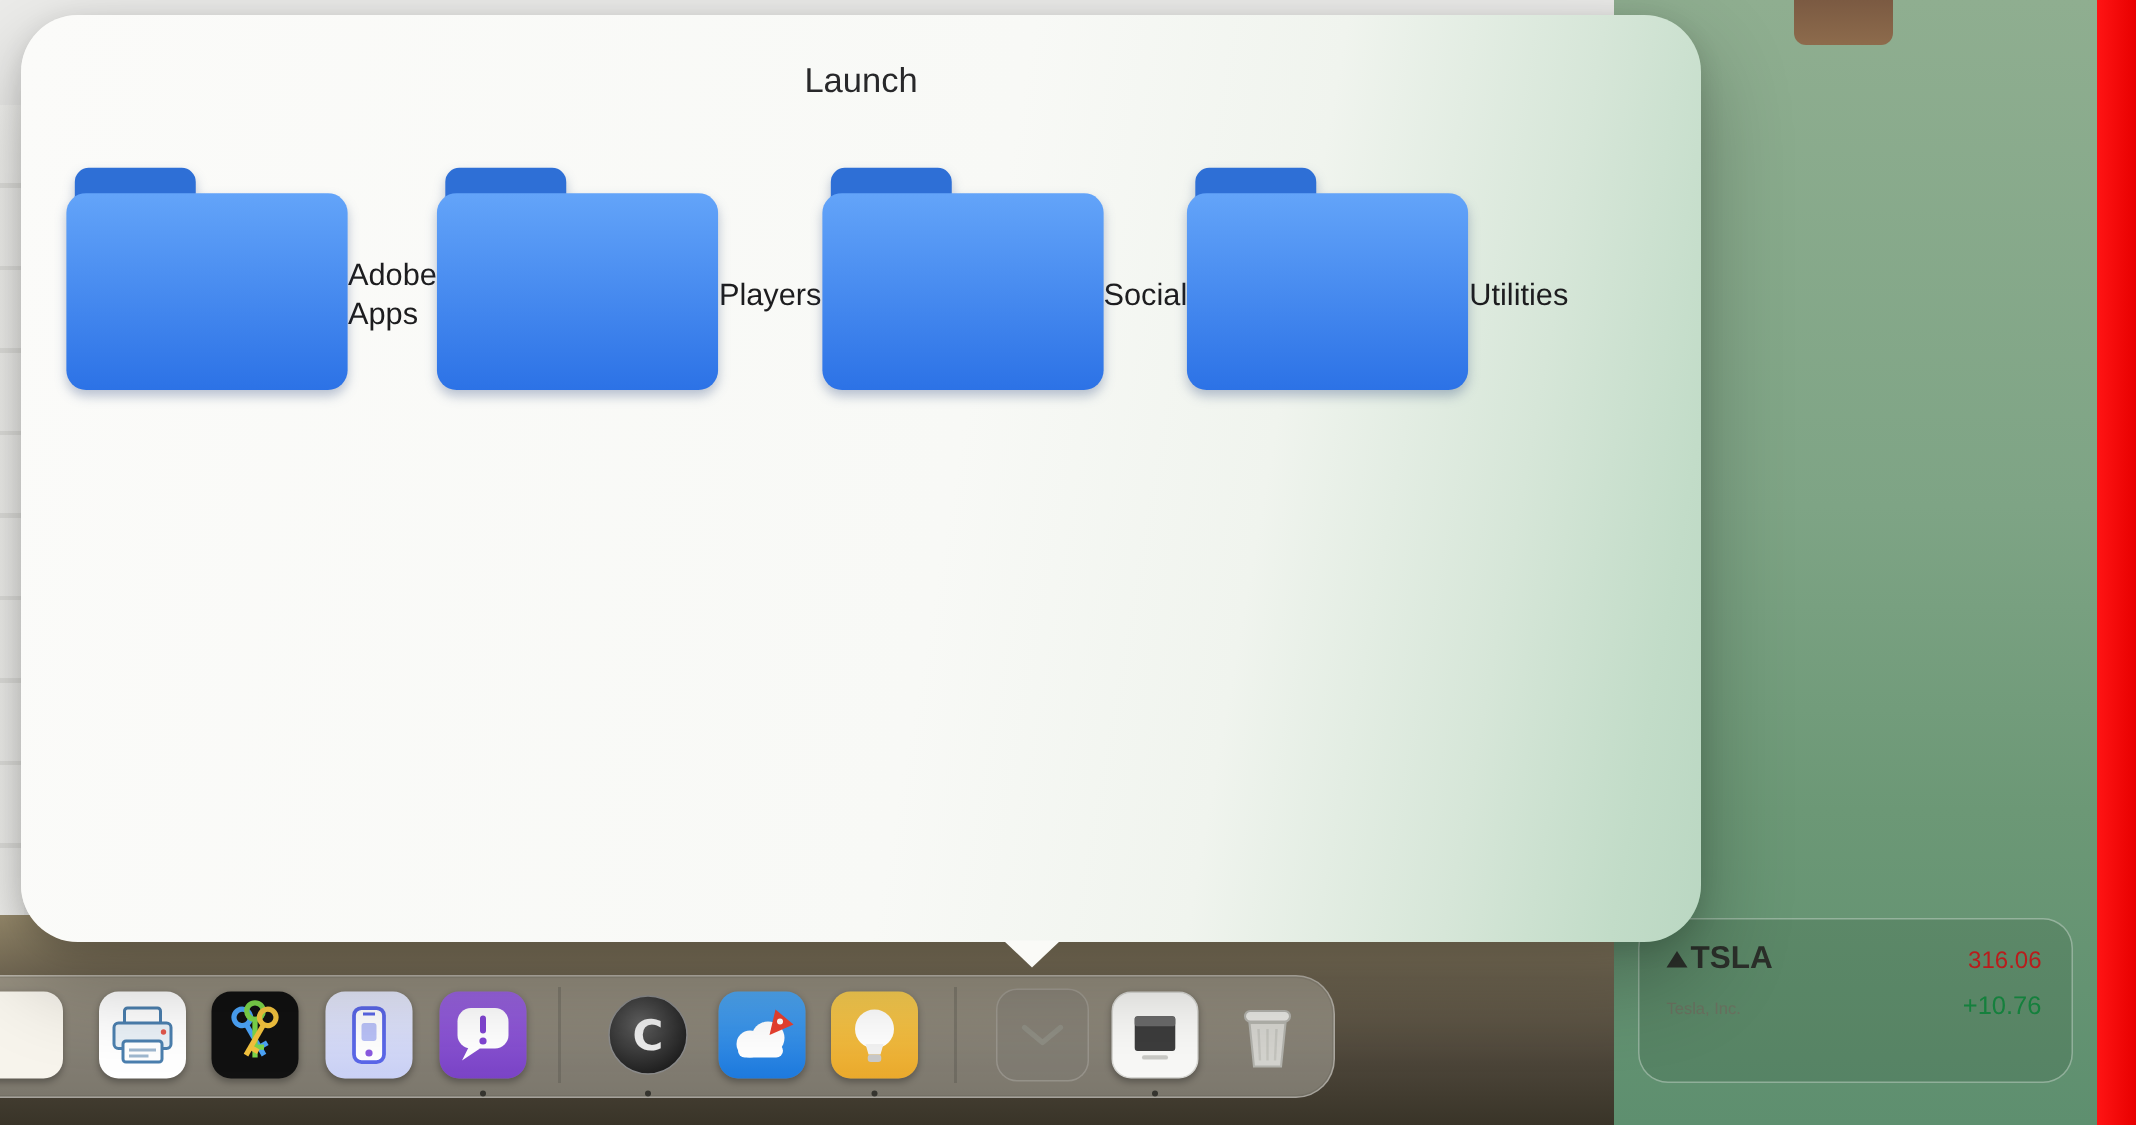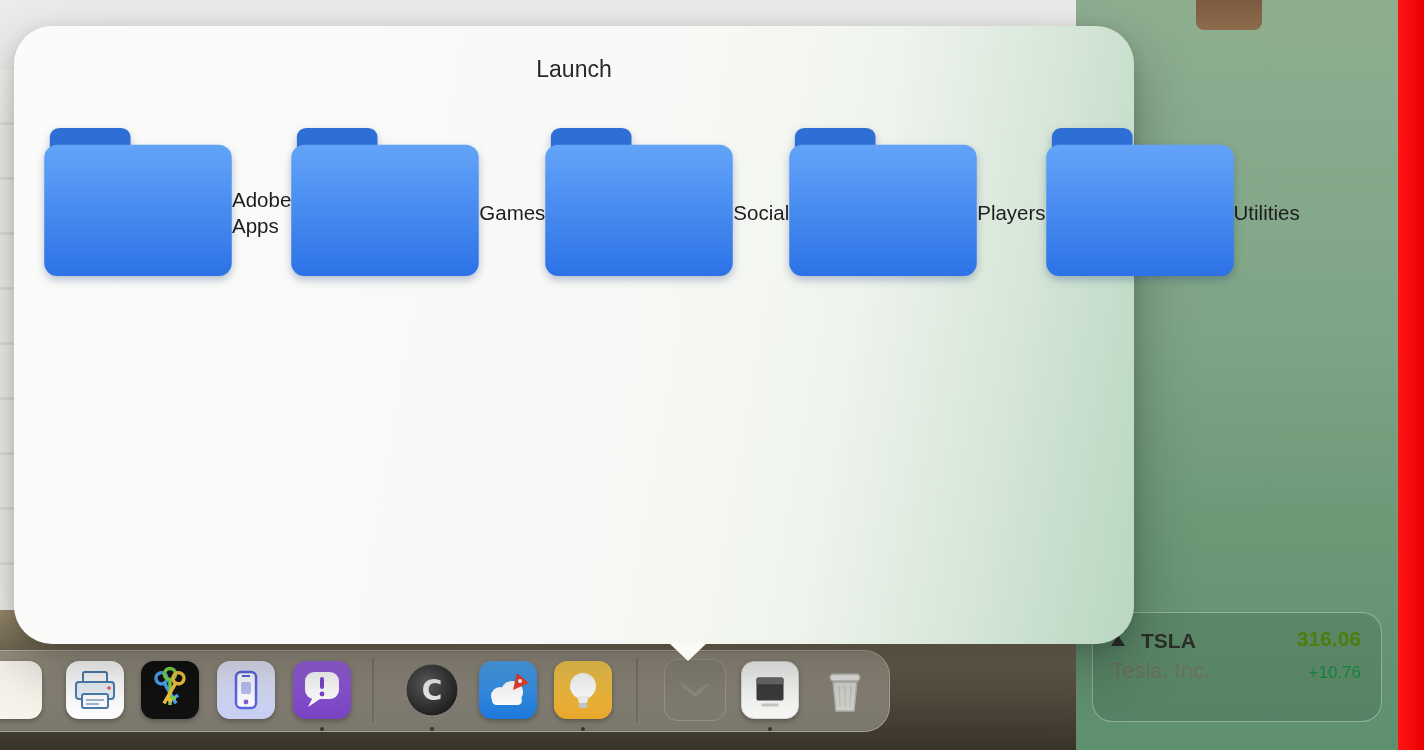--- a/index.html
+++ b/index.html
@@ -38,24 +38,24 @@
   
   .stock-widget{
     position:absolute; left:1092px; top:612px; width:290px; height:110px;
     border-radius:20px;
     background:rgba(38,66,44,0.16);
     border:1.5px solid rgba(255,255,255,0.35);
     padding:14px 20px 0 18px;
     z-index:2;
   }
   .sw-row{ display:flex; justify-content:space-between; align-items:baseline; }
-  .sw-symbol{ display:flex; align-items:center; gap:16px; font-size:21px; font-weight:bold; color:#2b2f2a; }
+  .sw-symbol{ display:flex; align-items:center; gap:2px; font-size:21px; font-weight:bold; color:#2b2f2a; }
   .up-tri{ width:0; height:0; border-left:7px solid transparent; border-right:7px solid transparent; border-bottom:11px solid #2b2f2a; }
-  .sw-price{ font-size:21px; font-weight:bold; color:#4d7c0f; }
-  .sw-company{ font-size:22px; color:#69705f; }
+  .sw-price{ font-size:16px; font-weight:normal; color:#b91c1c; }
+  .sw-company{ font-size:11px; color:#69705f; }
   .sw-change{ font-size:17px; color:#15803d; margin-top:10px; }
 
   
   .dock-bg{
     position:absolute; left:-24px; top:650px; width:914px; height:82px;
     border-radius:26px;
     background:rgba(205,202,194,0.42);
     border:1px solid rgba(255,255,255,0.32);
     box-shadow:inset 0 0 0 1px rgba(0,0,0,0.06);
     z-index:3;
@@ -87,21 +87,20 @@
     position:absolute; left:14px; top:10px; width:1120px; height:618px;
     border-radius:38px;
     background:linear-gradient(100deg,
       #fbfbf9 0%, #f8f9f6 55%, #f0f4ee 72%,
       #dcead e0 0%, #d6e6d8 86%, #c2dcc8 95%, #bad7c2 100%);
     background:linear-gradient(100deg,
       #fbfbf9 0%, #f8f9f6 55%, #f0f4ee 72%,
       #d6e6d8 86%, #c2dcc8 95%, #bad7c2 100%);
     box-shadow:0 24px 60px rgba(0,0,0,0.28), 0 4px 16px rgba(0,0,0,0.12);
     z-index:5;
-    margin-top:16px;
   }
   .popup-pointer{
     position:absolute; left:655px; bottom:-17px; width:0; height:0;
     border-left:19px solid transparent; border-right:19px solid transparent;
     border-top:18px solid #fafaf7;
   }
   .popup-title{
     position:absolute; top:30px; left:0; width:100%;
     text-align:center; font-size:23px; font-weight:500; color:#28282a;
   }
@@ -287,57 +286,48 @@
           <svg class="folder-svg" viewBox="0 0 200 160">
         <rect x="6" y="2" width="86" height="40" rx="10" fill="#2e6fd6"></rect>
         <rect x="0" y="20" width="200" height="140" rx="14" fill="url(#foldGrad)"></rect>
       </svg>
         </div>
       <div class="cell-label">Adobe Apps</div>
     </div>
 
 
 
+
+
+
     <div class="cell">
       <div class="icon-box">
           <svg class="folder-svg" viewBox="0 0 200 160">
         <rect x="6" y="2" width="86" height="40" rx="10" fill="#2e6fd6"></rect>
         <rect x="0" y="20" width="200" height="140" rx="14" fill="url(#foldGrad)"></rect>
       </svg>
         </div>
-      <div class="cell-label">Games</div>
+      <div class="cell-label">Players</div>
     </div>
-
-
 
     <div class="cell">
       <div class="icon-box">
           <svg class="folder-svg" viewBox="0 0 200 160">
         <rect x="6" y="2" width="86" height="40" rx="10" fill="#2e6fd6"></rect>
         <rect x="0" y="20" width="200" height="140" rx="14" fill="url(#foldGrad)"></rect>
       </svg>
         </div>
       <div class="cell-label">Social</div>
     </div>
 
     <div class="cell">
       <div class="icon-box">
           <svg class="folder-svg" viewBox="0 0 200 160">
         <rect x="6" y="2" width="86" height="40" rx="10" fill="#2e6fd6"></rect>
         <rect x="0" y="20" width="200" height="140" rx="14" fill="url(#foldGrad)"></rect>
       </svg>
         </div>
-      <div class="cell-label">Players</div>
-    </div>
-
-    <div class="cell">
-      <div class="icon-box">
-          <svg class="folder-svg" viewBox="0 0 200 160">
-        <rect x="6" y="2" width="86" height="40" rx="10" fill="#2e6fd6"></rect>
-        <rect x="0" y="20" width="200" height="140" rx="14" fill="url(#foldGrad)"></rect>
-      </svg>
-        </div>
       <div class="cell-label">Utilities</div>
     </div>
 
 
   </div>
 </div>
 
 </body></html>

